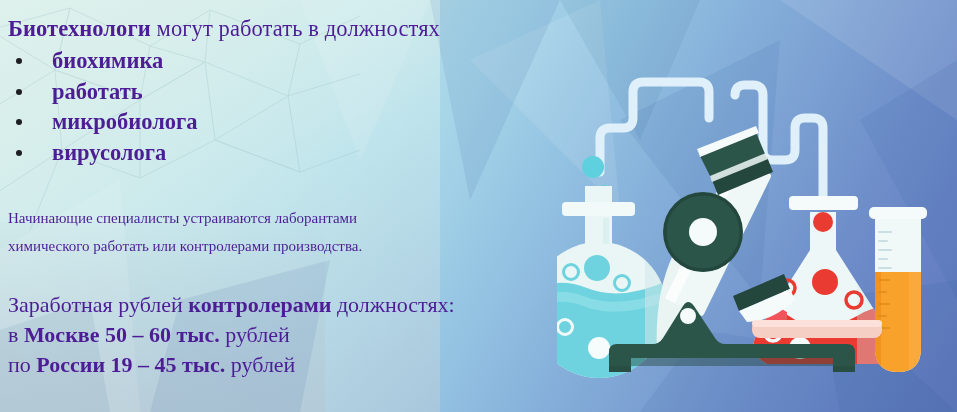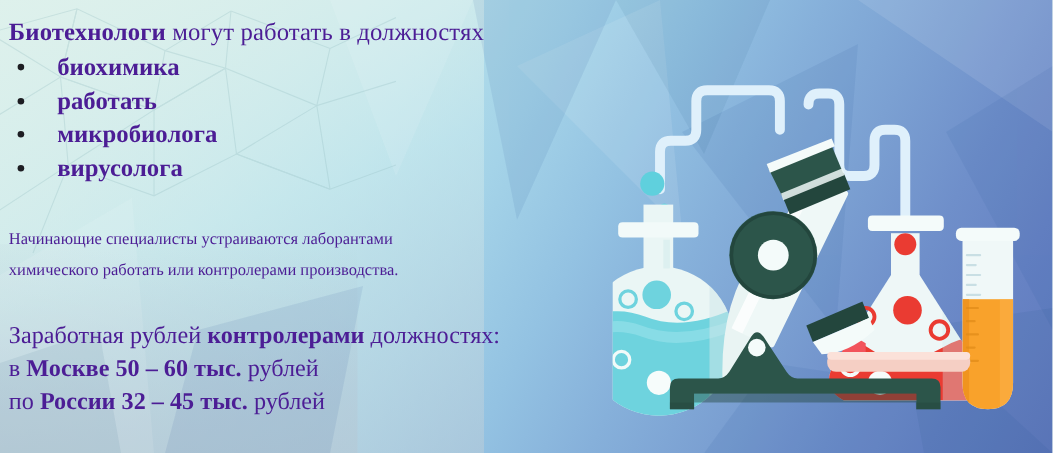--- a/index.html
+++ b/index.html
@@ -190,21 +190,21 @@
 
     <div class="sal">
       <span>Заработная рублей </span><b>контролерами</b><span> должностях:</span>
     </div>
 
     <div class="sal">
       <span>в </span><b>Москве 50 – 60 тыс.</b><span> рублей</span>
     </div>
 
     <div class="sal">
-      <span>по </span><b>России 32 – 45 тыс.</b><span> рублей</span>
+      <span>по </span><b>России 19 – 45 тыс.</b><span> рублей</span>
     </div>
 
   </div>
 
   <div class="illus">
   <svg viewBox="0 0 400 412" preserveAspectRatio="none">
 
     <g fill="none" stroke="#dff0fb" stroke-width="9" stroke-linecap="round" stroke-linejoin="round">
       <path d="M43,172 L43,138 Q43,128 53,128 L66,128 Q76,128 76,118 L76,92
                Q76,82 86,82 L142,82 Q152,82 152,92 L152,118"></path>

